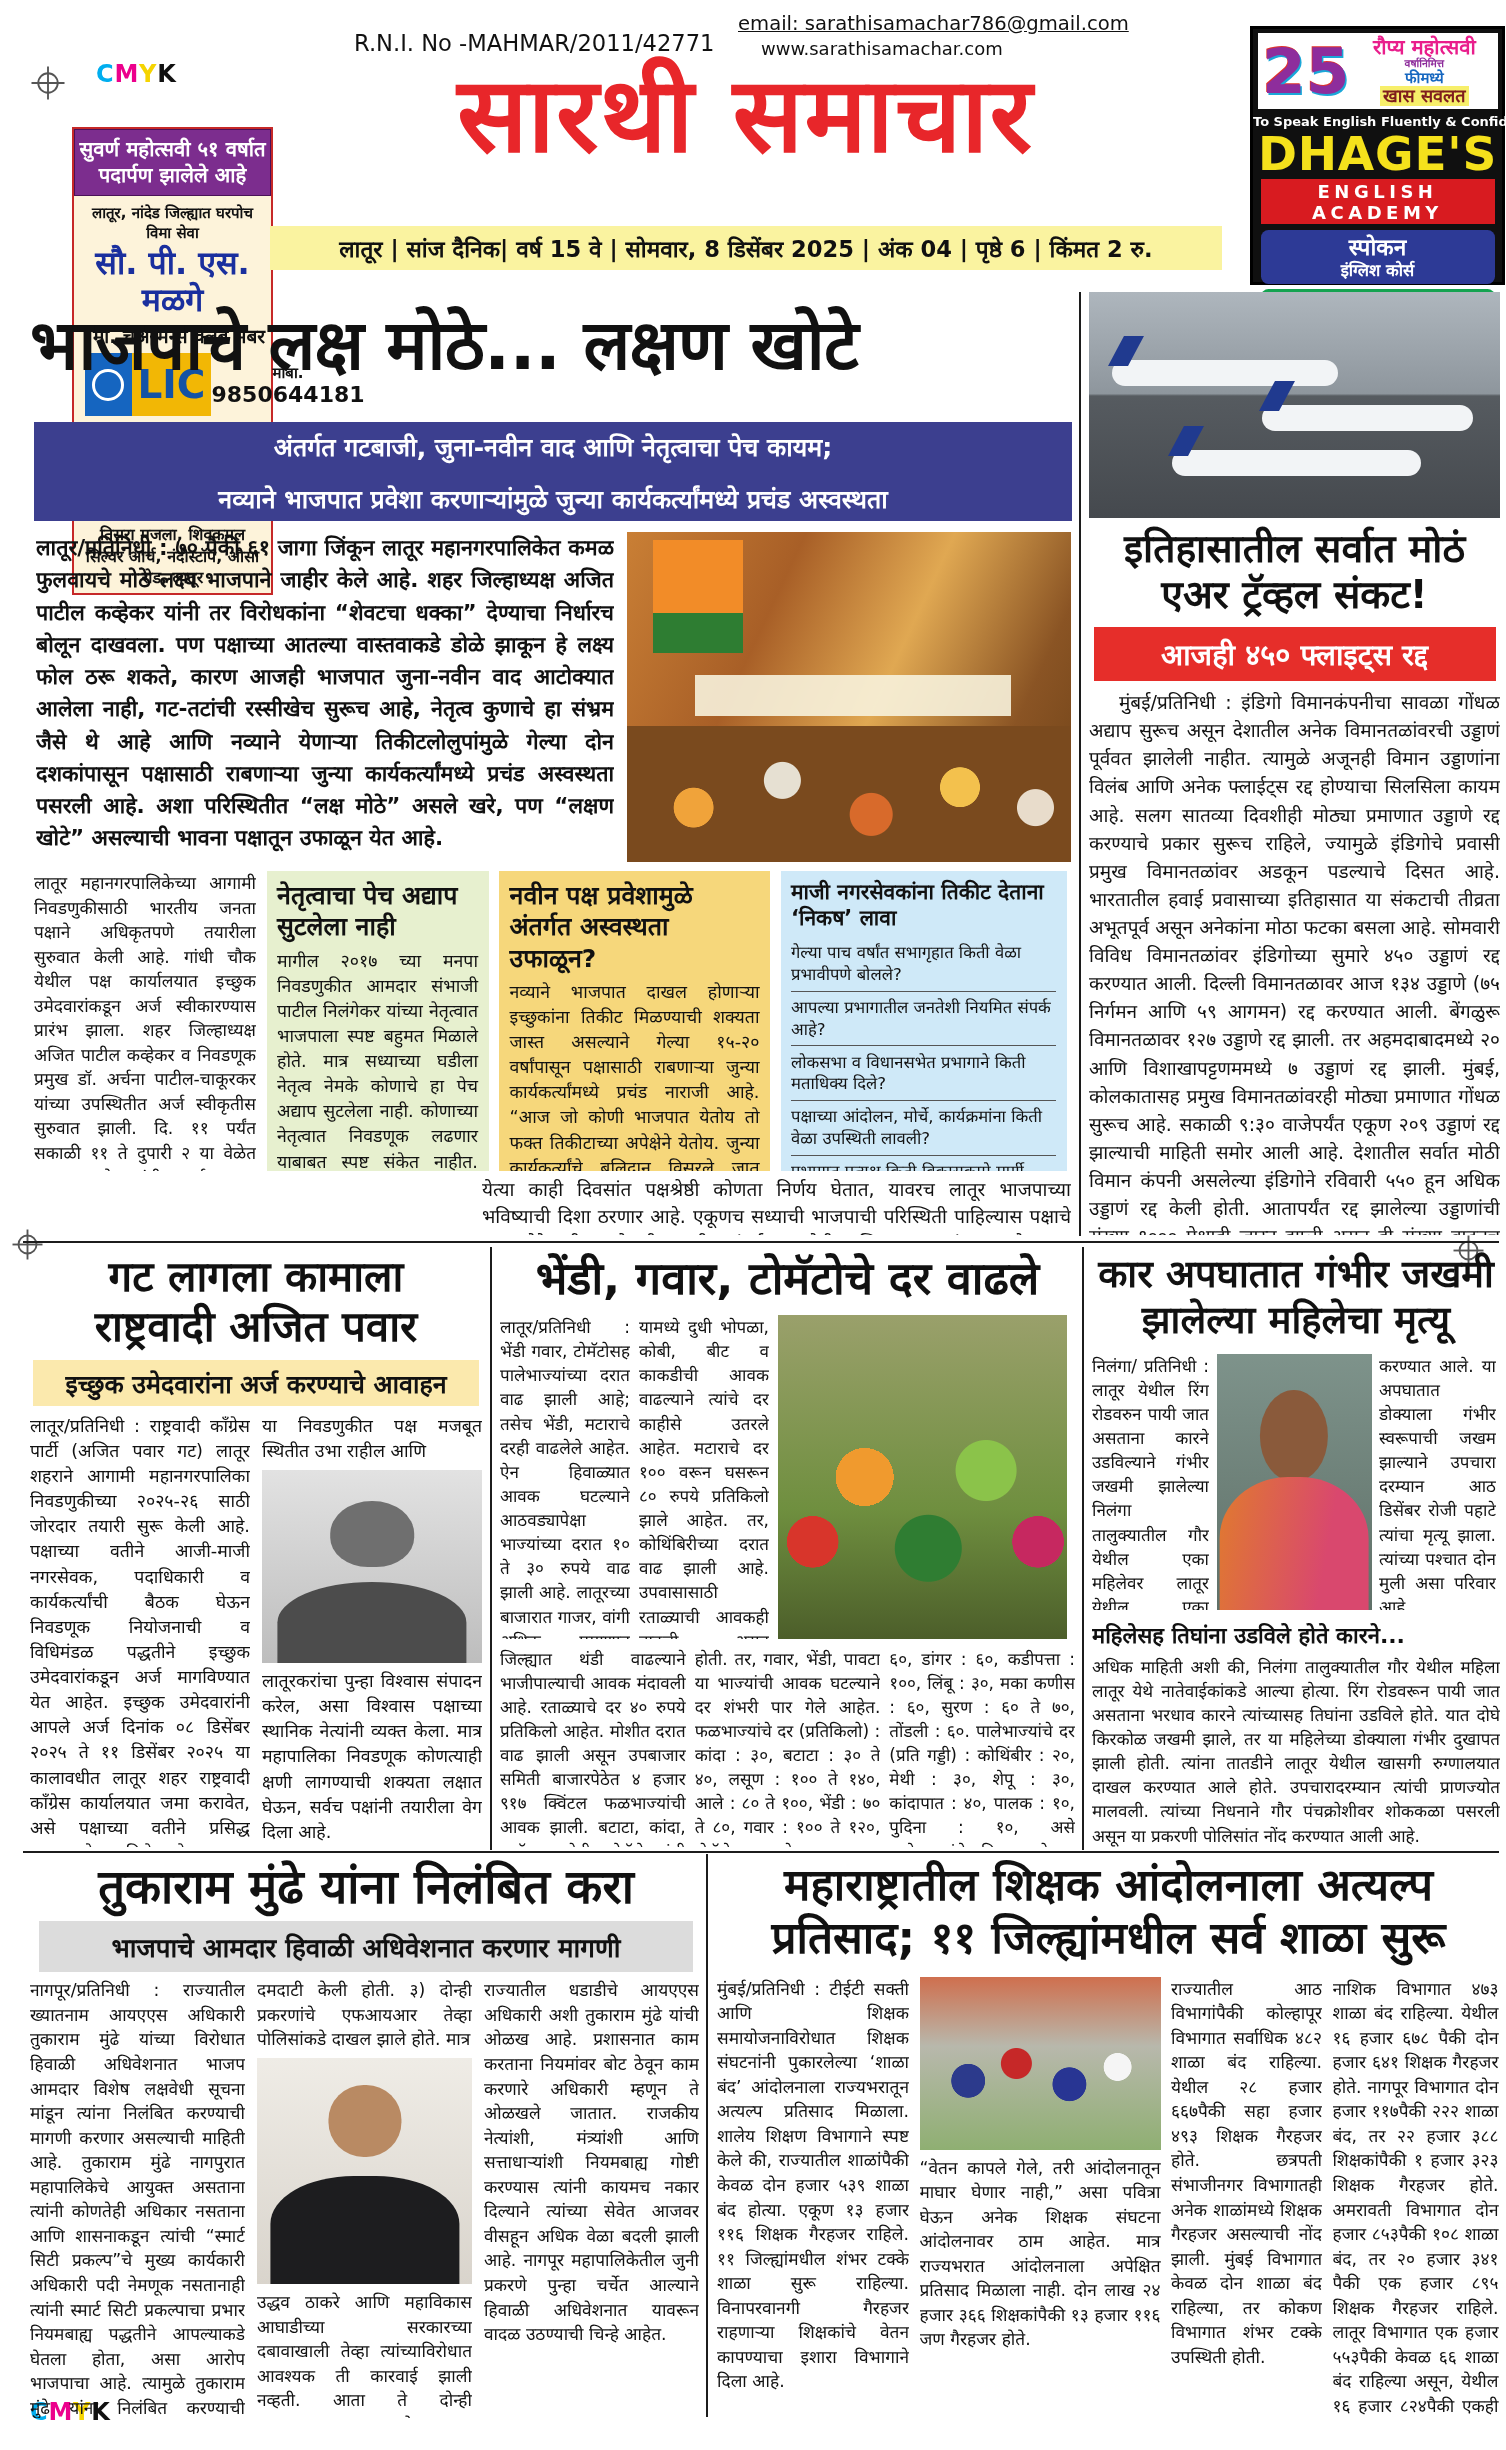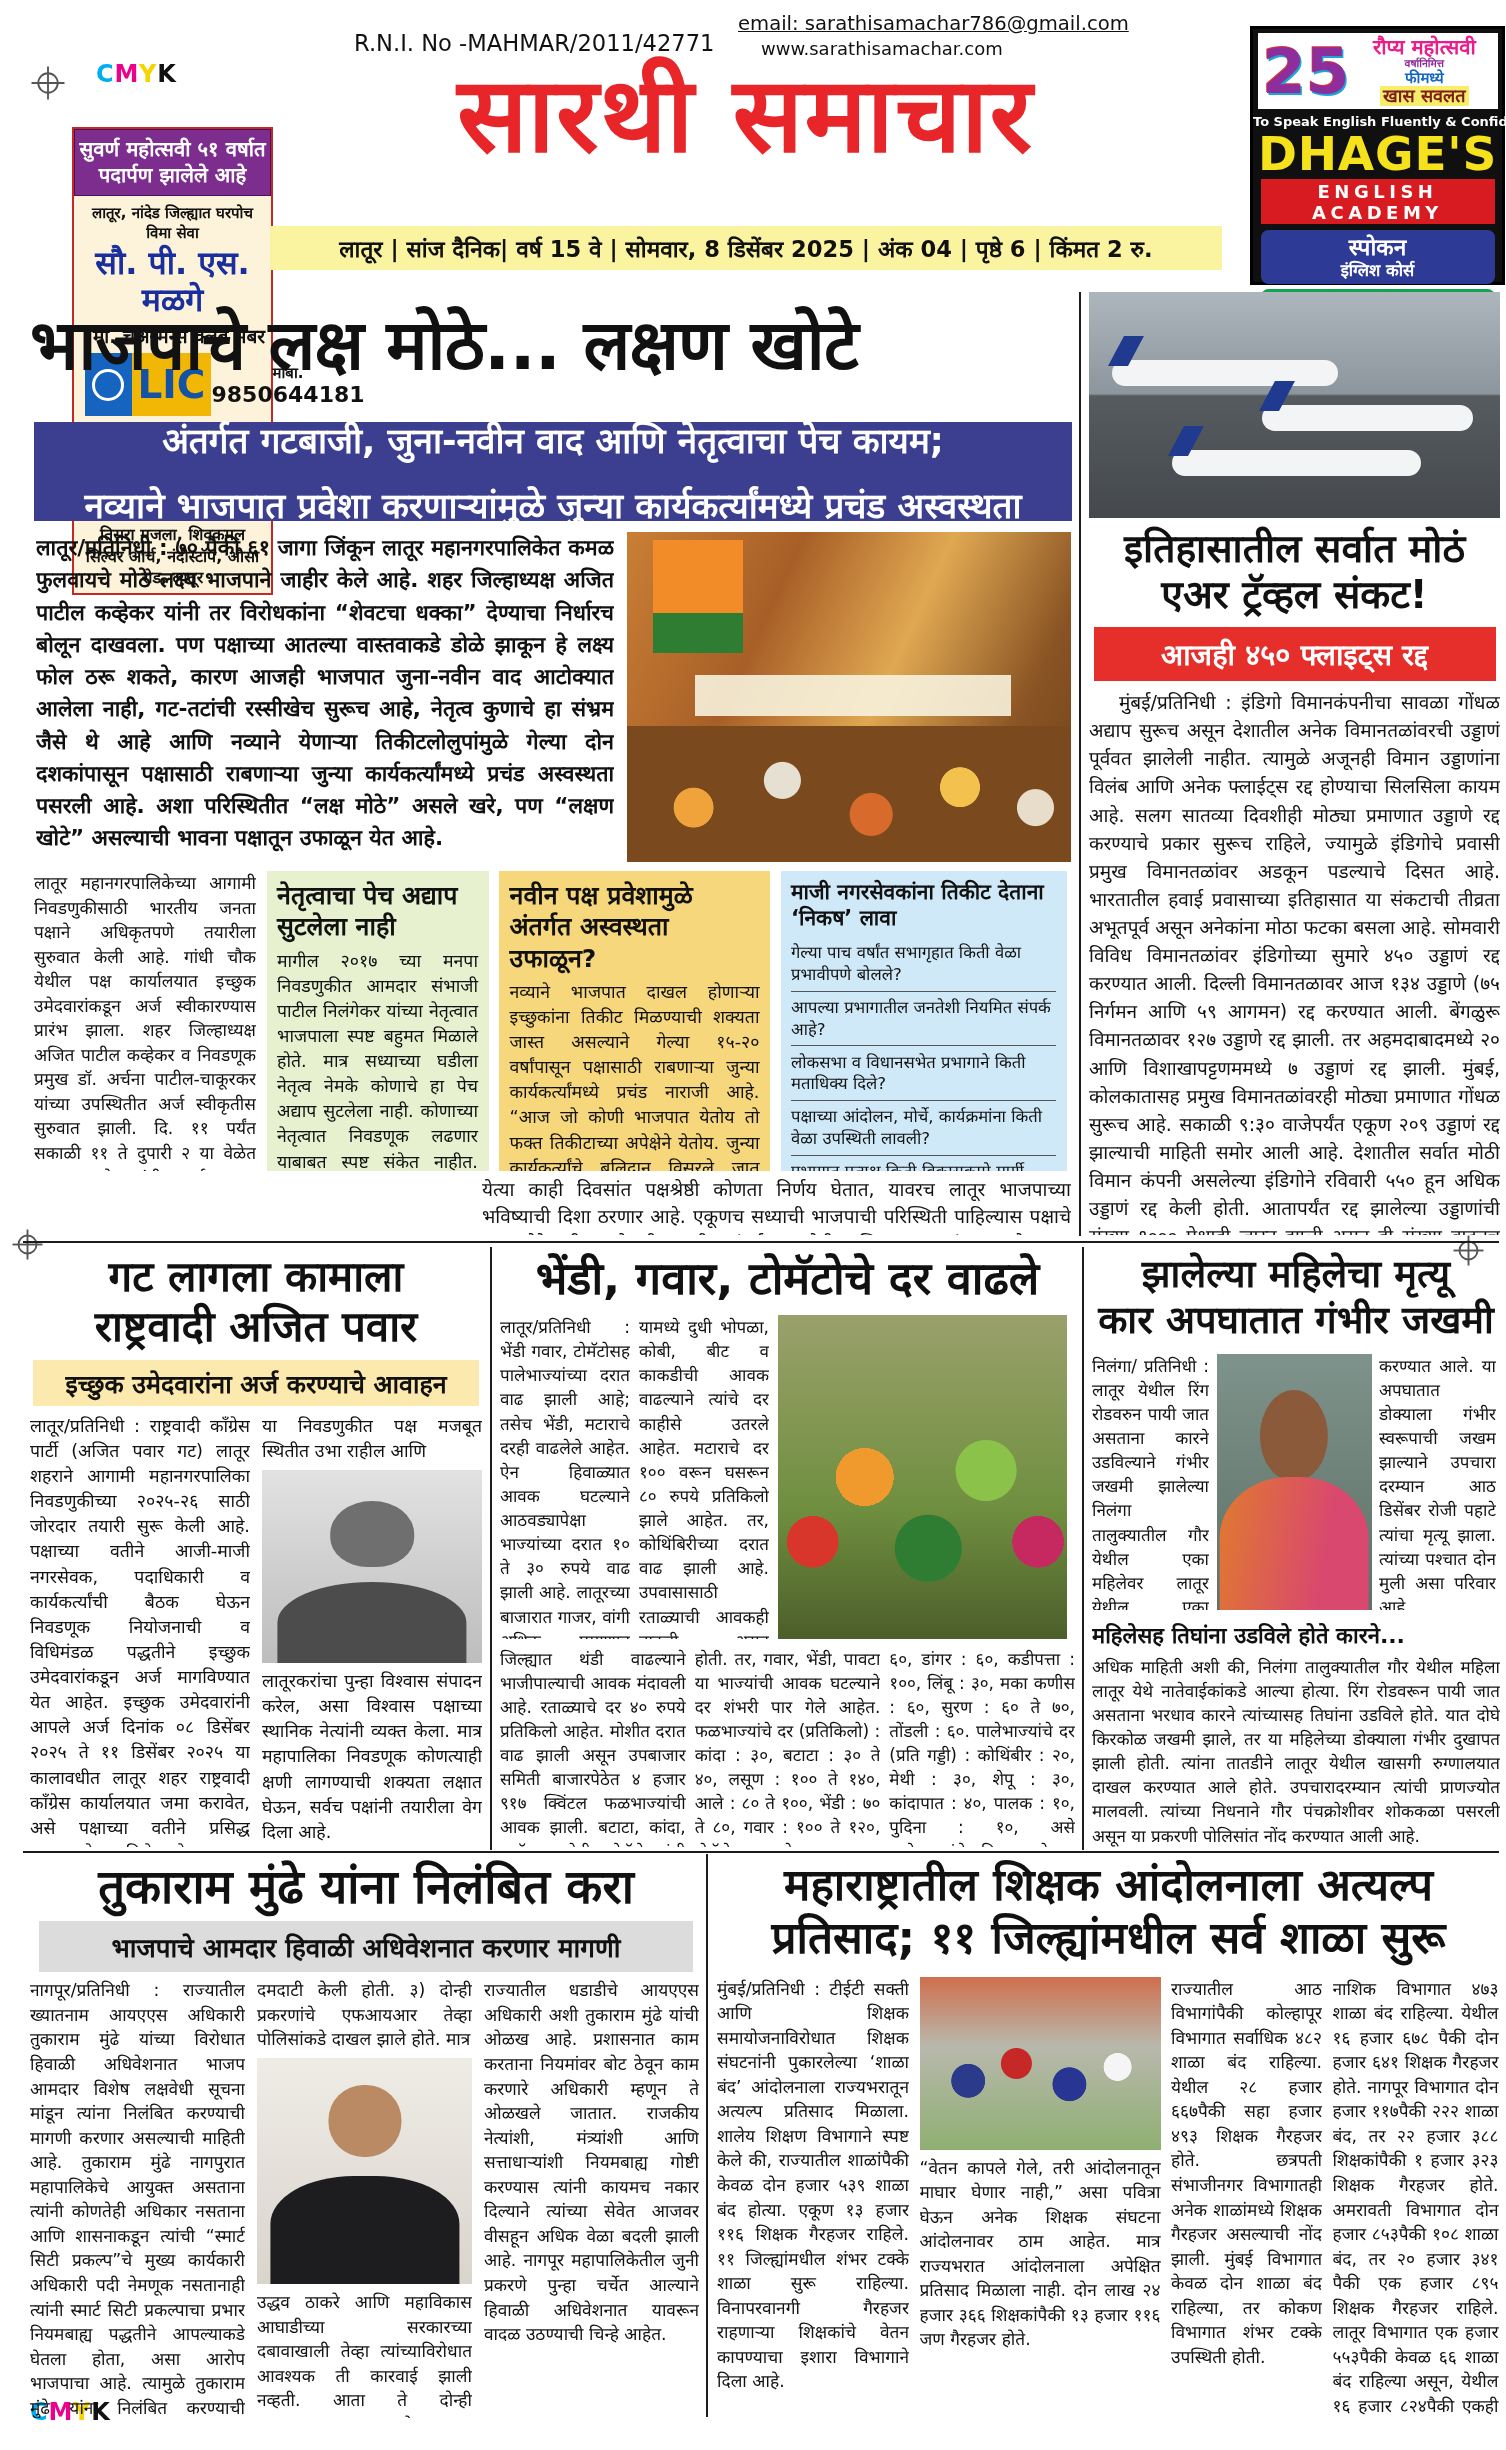--- a/index.html
+++ b/index.html
@@ -29,21 +29,21 @@
   .dh25{font-size:63px;font-weight:bold;color:#8e2d9c;text-shadow:1.5px 1.5px 0 #1aa7d8,-0.8px -0.8px 0 #e0332c}
   .dh-tag{color:#fff;font-weight:bold;font-size:13px;text-align:center;white-space:nowrap}
   .dh-name{color:#f5e11c;font-weight:bold;font-size:47px;text-align:center;line-height:1.05;letter-spacing:0.8px}
   .dh-eng{background:#d81b20;color:#fff;font-weight:bold;letter-spacing:4.5px;text-align:center;font-size:18px;margin:1.5px 7.5px;padding:1.5px 0}
   .dh-grid{display:grid;grid-template-columns:1fr;gap:4.5px;margin:4.5px 7.5px}
   .dh-cell{border-radius:7.5px;color:#fff;text-align:center;font-weight:bold;padding:4.5px 1.5px;line-height:1.15}
   .dh-cell .a{font-size:22.6px;display:block}.dh-cell .b{font-size:16.6px;display:block}
   .dh-contact{background:#fff;color:#111;font-weight:bold;text-align:center;font-size:19px;margin:0 4.5px 4.5px 4.5px;padding:3px 0}
   
   .lead-head{font-weight:bold;font-size:69px;white-space:nowrap;letter-spacing:-0.8px}
-  .blueband{background:#3c3f8f;color:#fff;display:flex;flex-direction:column;align-items:center;justify-content:center;gap:18px;font-weight:bold;font-size:35px;text-align:center}
+  .blueband{background:#3c3f8f;color:#fff;display:flex;flex-direction:column;align-items:center;justify-content:center;gap:18px;font-weight:bold;font-size:25px;text-align:center}
   .intro{font-size:21.5px;font-weight:bold;line-height:1.5;text-align:justify}
   .gbox{background:#e7f0cf;padding:9px 10.5px}
   .ybox{background:#f6d77b;padding:9px 10.5px}
   .bbox{background:#cfe9f8;padding:7.5px 10.5px}
   .boxtitle{font-weight:bold;font-size:25px;line-height:1.25;margin-bottom:6px}
   .boxtxt{font-size:17.7px;line-height:1.42;text-align:justify}
   .q{font-size:16.6px;line-height:1.3;padding:5.3px 0;border-bottom:1.5px solid #555}
   
   .h2c{font-weight:bold;text-align:center;line-height:1.2}
   .bandy{background:#fbe9ad;font-weight:bold;font-size:25px;text-align:center;padding:6px 0;margin:7.5px 3px}
@@ -276,22 +276,22 @@
     </div>
     <div style="display:flex;gap:9px;margin-top:7.5px">
       <div class="bodytxt ovh" style="flex:1;font-size:17px">जिल्ह्यात थंडी वाढल्याने भाजीपाल्याची आवक मंदावली आहे. रताळ्याचे दर ४० रुपये प्रतिकिलो आहेत. मोशीत दरात वाढ झाली असून उपबाजार समिती बाजारपेठेत ४ हजार ९१७ क्विंटल फळभाज्यांची आवक झाली. बटाटा, कांदा, फ्लॉवर, कोबी, टोमॅटो यांची आवक जास्त</div>
       <div class="bodytxt ovh" style="flex:1;font-size:17px">होती. तर, गवार, भेंडी, पावटा या भाज्यांची आवक घटल्याने दर शंभरी पार गेले आहेत. फळभाज्यांचे दर (प्रतिकिलो) : कांदा : ३०, बटाटा : ३० ते ४०, लसूण : १०० ते १४०, आले : ८० ते १००, भेंडी : ७० ते ८०, गवार : १०० ते १२०, टोमॅटो : ४० ते ५०, मटार : ९०, घेवडा : ६०, राजमा : ७०, दोडका : ५०, मिरची : ४०, दुधी भोपळा : ५०, काकडी : ४०, कारली :</div>
       <div class="bodytxt ovh" style="flex:1;font-size:17px">६०, डांगर : ६०, कडीपत्ता : १००, लिंबू : ३०, मका कणीस : ६०, सुरण : ६० ते ७०, तोंडली : ६०. पालेभाज्यांचे दर (प्रति गड्डी) : कोथिंबीर : २०, मेथी : ३०, शेपू : ३०, कांदापात : ४०, पालक : १०, पुदिना : १०, असे पालेभाज्यांचे प्रति दर आहेत.</div>
     </div>
   </div>
 
   <div class="abs rule" style="left:1082px;top:1247px;width:2.3px;height:603px"></div>
   <div class="abs ovh" style="left:1092px;top:1252px;width:408px;height:595px">
+    <div class="h2c" style="font-size:38px">कार अपघातात गंभीर जखमी</div>
     <div class="h2c" style="font-size:38px">झालेल्या महिलेचा मृत्यू</div>
-    <div class="h2c" style="font-size:38px">कार अपघातात गंभीर जखमी</div>
     <div style="display:flex;gap:7.5px;margin-top:10.5px">
       <div class="bodytxt ovh" style="width:117px;font-size:17px;height:256px">निलंगा/ प्रतिनिधी : लातूर येथील रिंग रोडवरुन पायी जात असताना कारने उडविल्याने गंभीर जखमी झालेल्या निलंगा तालुक्यातील गौर येथील एका महिलेवर लातूर येथील एका खासगी रुग्णालयात उपचार सुरू होते.</div>
       <div class="ph port-w" style="width:155px;height:256px">
         <div class="head"></div>
           <div class="saree"></div>
       </div>
       <div class="bodytxt ovh" style="width:117px;font-size:17px;height:256px">करण्यात आले. या अपघातात डोक्याला गंभीर स्वरूपाची जखम झाल्याने उपचारा दरम्यान आठ डिसेंबर रोजी पहाटे त्यांचा मृत्यू झाला. त्यांच्या पश्चात दोन मुली असा परिवार आहे.</div>
     </div>
     <div style="font-weight:bold;font-size:22px;margin-top:9px">महिलेसह तिघांना उडविले होते कारने...</div>
     <div class="bodytxt ovh" style="font-size:17px;margin-top:6px;height:203px" ind="">अधिक माहिती अशी की, निलंगा तालुक्यातील गौर येथील महिला लातूर येथे नातेवाईकांकडे आल्या होत्या. रिंग रोडवरून पायी जात असताना भरधाव कारने त्यांच्यासह तिघांना उडविले होते. यात दोघे किरकोळ जखमी झाले, तर या महिलेच्या डोक्याला गंभीर दुखापत झाली होती. त्यांना तातडीने लातूर येथील खासगी रुग्णालयात दाखल करण्यात आले होते. उपचारादरम्यान त्यांची प्राणज्योत मालवली. त्यांच्या निधनाने गौर पंचक्रोशीवर शोककळा पसरली असून या प्रकरणी पोलिसांत नोंद करण्यात आली आहे.</div>

